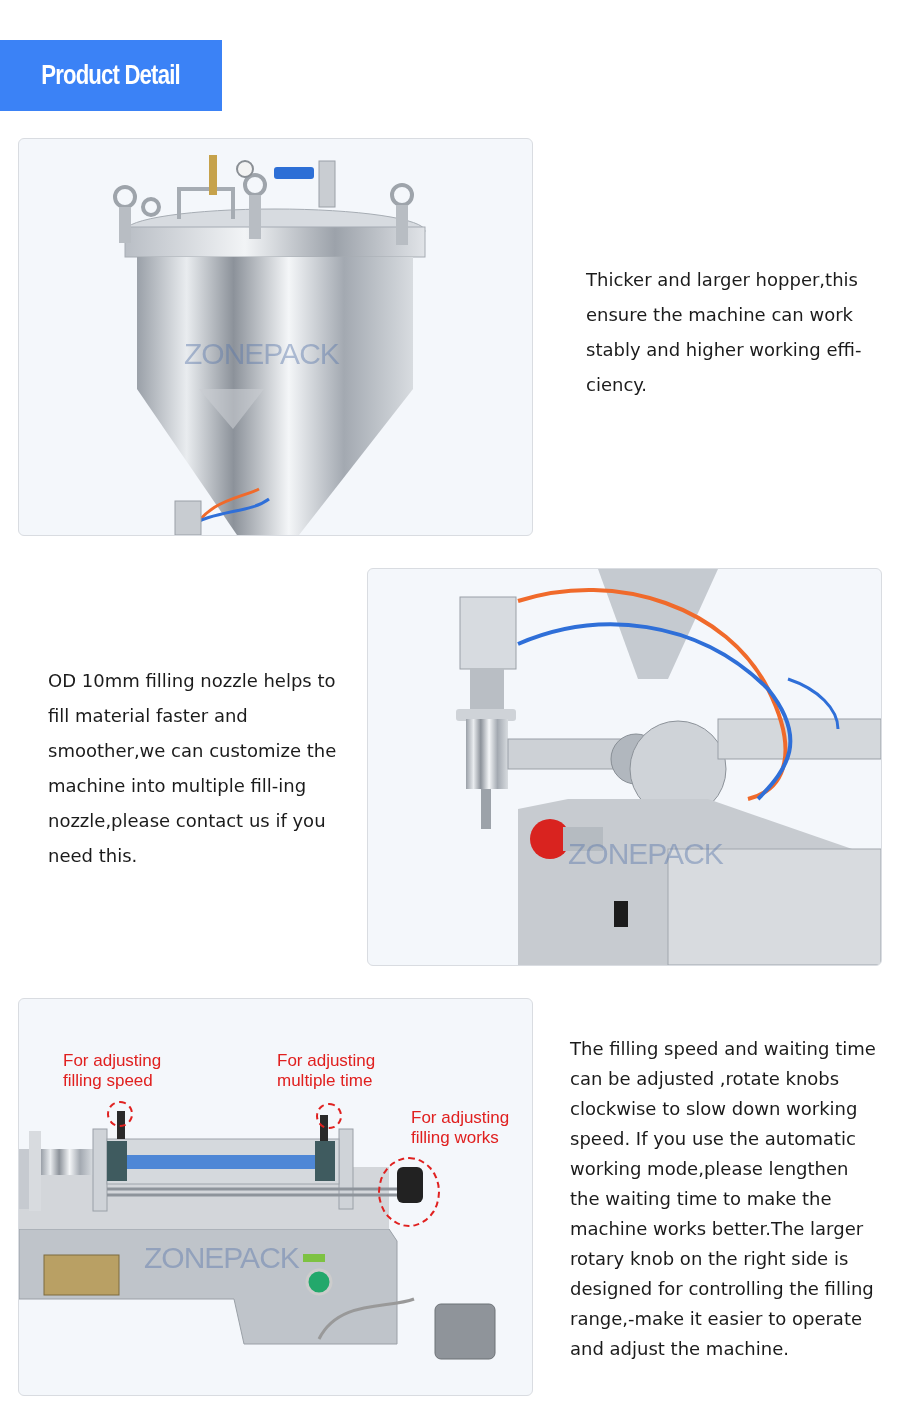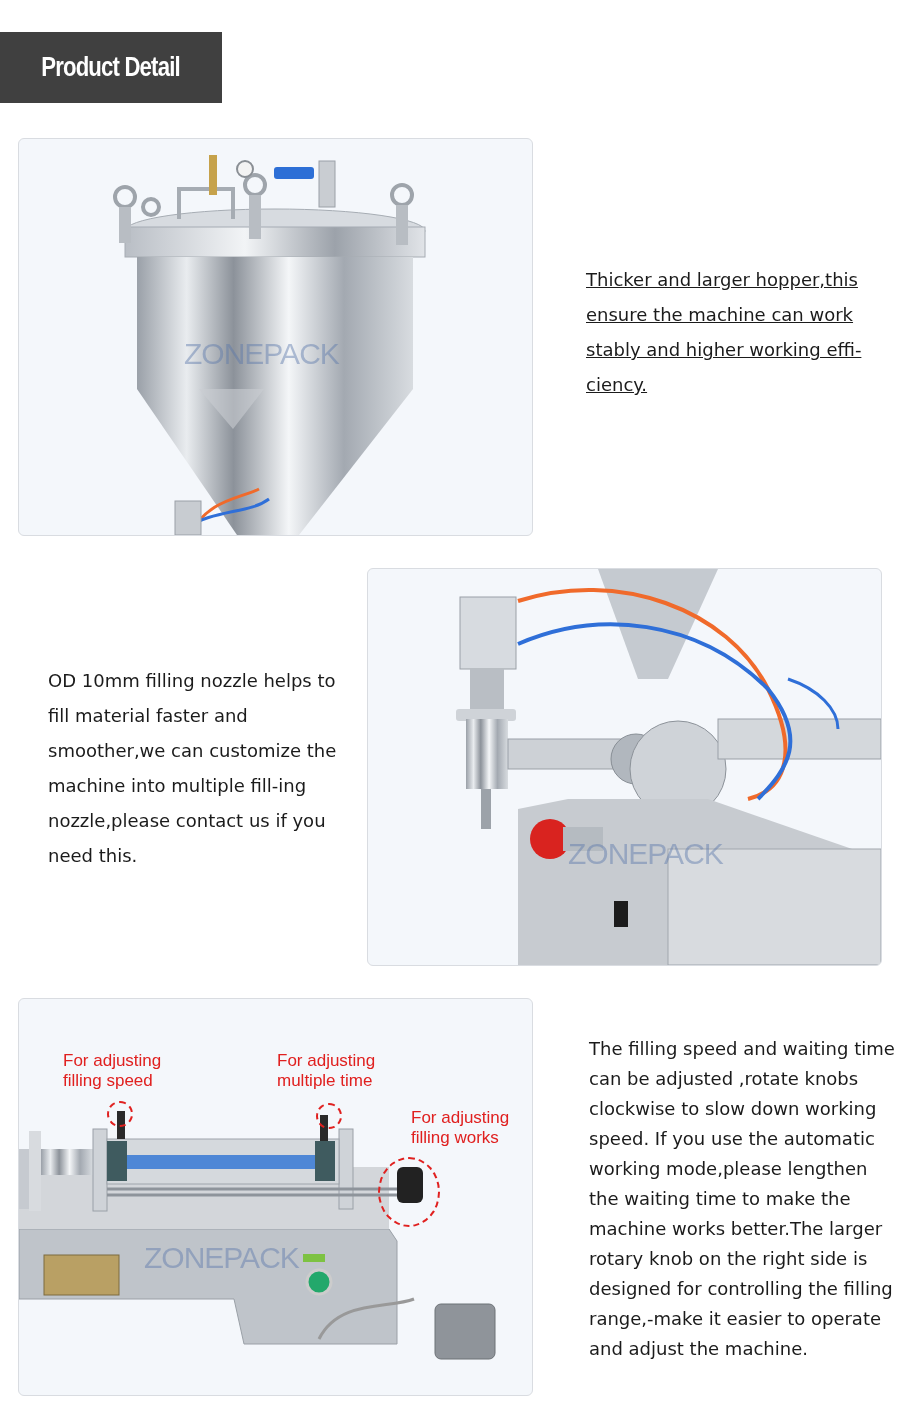--- a/index.html
+++ b/index.html
@@ -1,26 +1,26 @@
 <!DOCTYPE html>
 <html><head>
 <meta charset="utf-8">
 <style>
   html,body{margin:0;padding:0;background:#ffffff;}
   body{width:900px;height:1411px;position:relative;overflow:hidden;font-family:"DejaVu Sans","Liberation Sans",sans-serif;}
-  .banner{position:absolute;left:0;top:32px;width:222px;height:71px;background:#404040;display:flex;align-items:center;justify-content:center;}
+  .banner{position:absolute;left:0;top:40px;width:222px;height:71px;background:#3b82f6;display:flex;align-items:center;justify-content:center;}
   .banner span{color:#fff;font-family:"Liberation Sans",sans-serif;font-weight:bold;font-size:27px;letter-spacing:-1px;transform:scaleX(0.82);display:inline-block;}
   .panel{position:absolute;width:513px;height:396px;border:1px solid #d9dce1;border-radius:6px;background:#f4f7fb;overflow:hidden;}
   .p1{left:18px;top:138px;}
   .p2{left:367px;top:568px;}
   .p3{left:18px;top:998px;}
   .desc{position:absolute;color:#1b1b1b;font-size:18px;line-height:35px;}
-  .d1{left:586px;top:262px;width:290px;text-decoration:underline;}
+  .d1{left:586px;top:262px;width:290px;}
   .d2{left:48px;top:663px;width:290px;}
-  .d3{left:570px;top:1034px;width:310px;line-height:30px;font-size:18px;margin-left:19px;}
+  .d3{left:570px;top:1034px;width:310px;line-height:30px;font-size:18px;}
   .watermark{position:absolute;font-family:Liberation Sans, sans-serif;font-size:30px;color:rgba(90,120,170,0.45);letter-spacing:-1px;font-weight:normal;}
   .callout{position:absolute;color:#e0201f;font-family:"Liberation Sans",sans-serif;font-size:17px;line-height:20px;}
   .ring{position:absolute;border:2.5px dashed #e0201f;border-radius:50%;}
 </style>
 </head>
 <body>
 
 <div class="banner">
   <span>Product Detail</span>
 </div>

